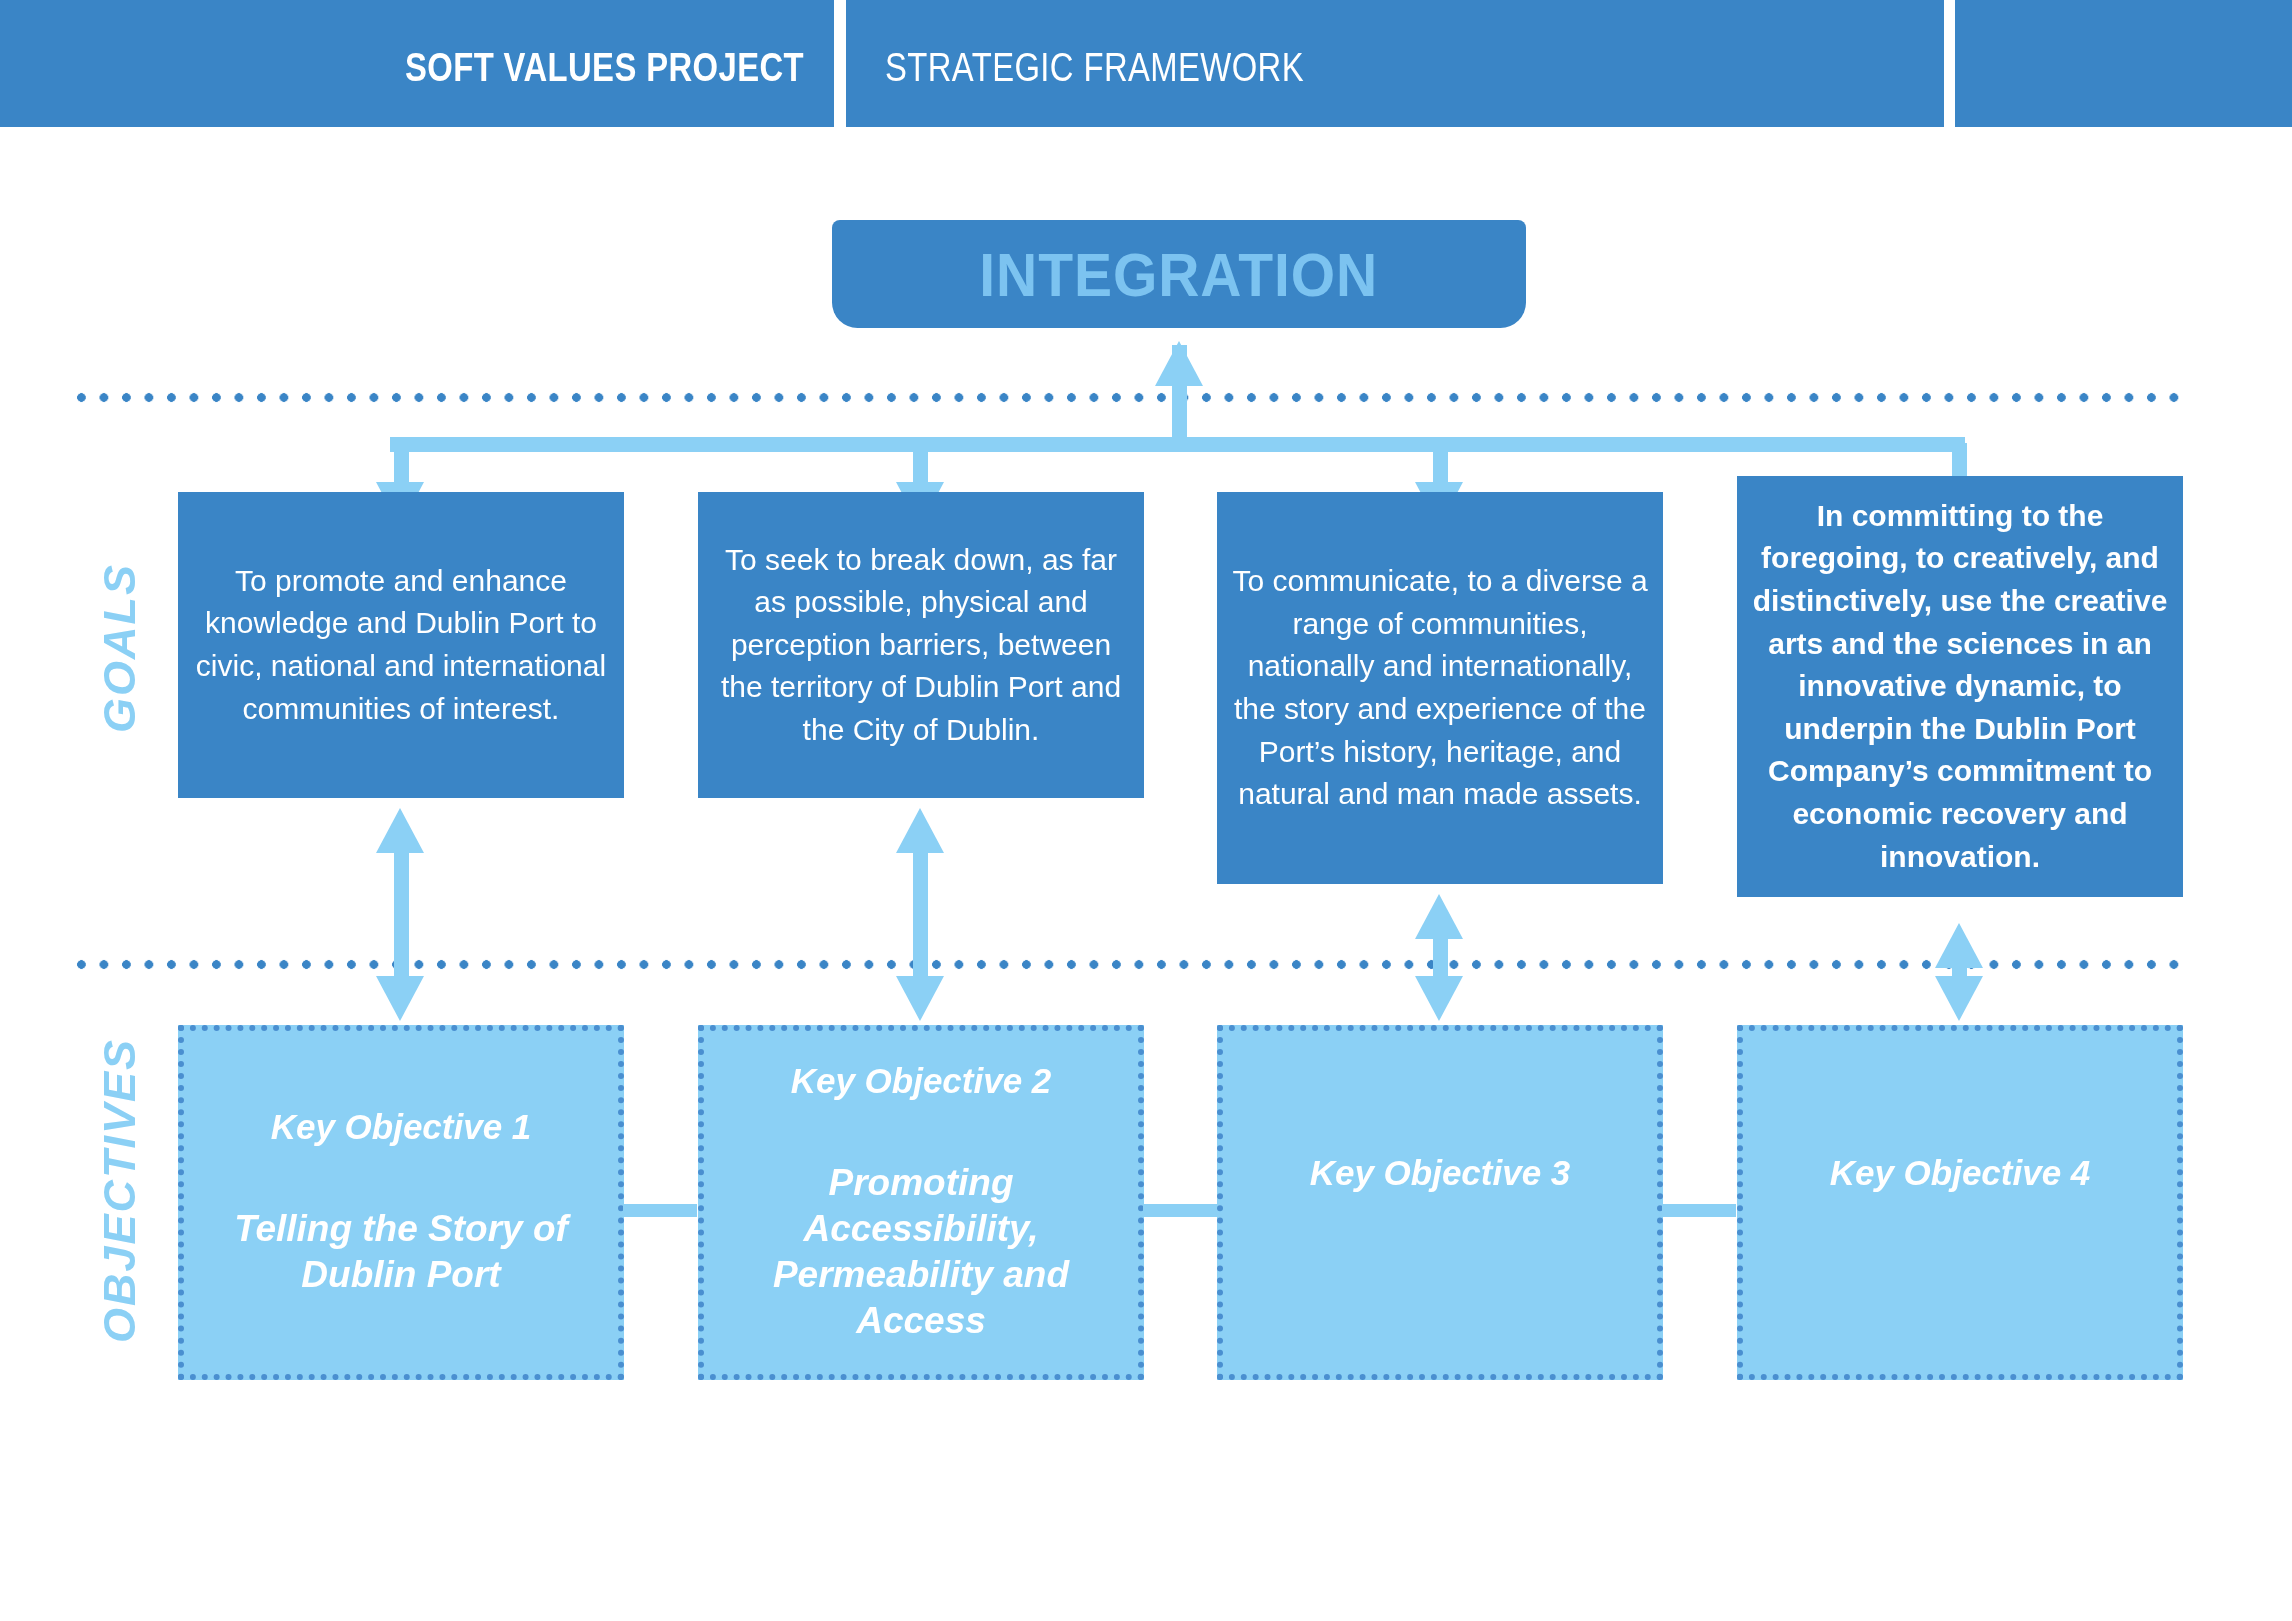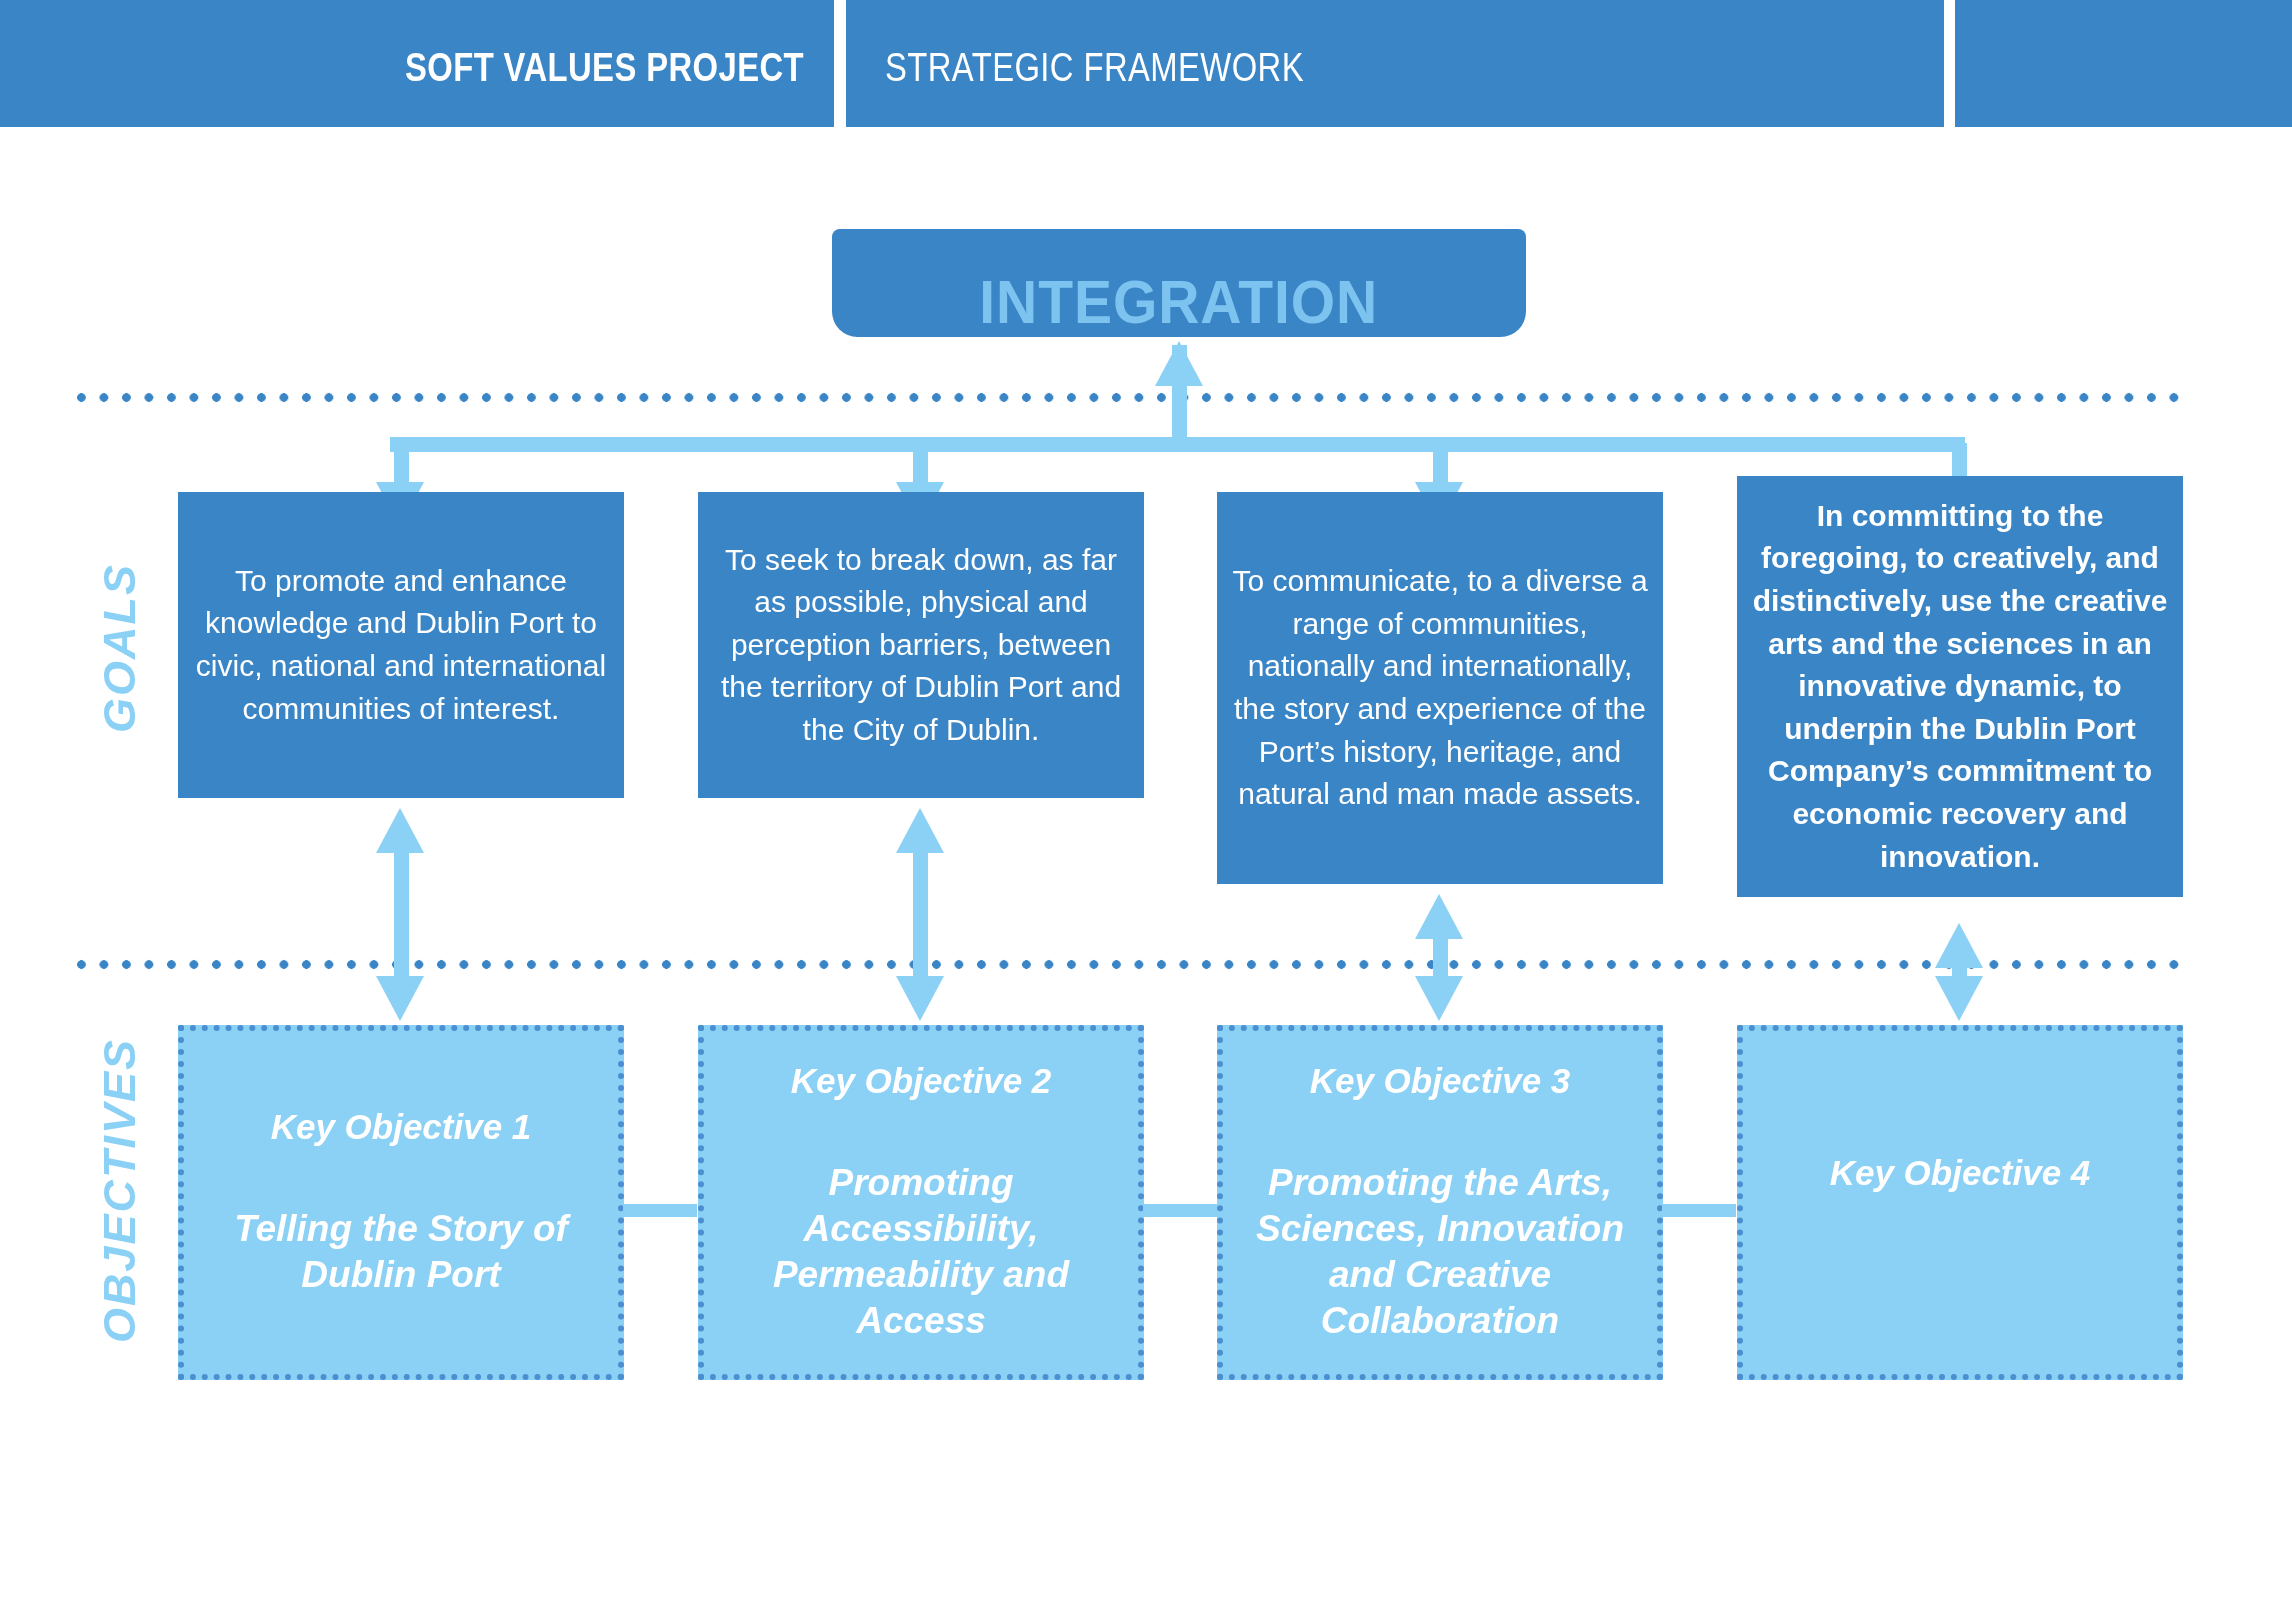--- a/index.html
+++ b/index.html
@@ -47,27 +47,27 @@
   #header-title-strategic {
     left: 885px;
     top: 47px;
     font-weight: 400;
   }
 
   
   #integration-box {
     position: absolute;
     left: 832px;
-    top: 229px;
+    top: 220px;
     width: 694px;
     height: 108px;
     background: #3a85c6;
     border-radius: 7.8px 7.8px 25.5px 25.5px;
     display: flex;
-    align-items: flex-end;
+    align-items: center;
     justify-content: center;
   }
   #integration-label {
     color: #7cc3f0;
     font-size: 62px;
     font-weight: 700;
     letter-spacing: 1px;
     transform: scaleX(0.92);
   }
 
@@ -312,21 +312,20 @@
   <div class="objective-box" id="objective-1">
     <div class="objective-number">Key Objective 1</div>
     <div class="objective-title">Telling the Story of Dublin Port</div>
   </div>
   <div class="objective-box" id="objective-2">
     <div class="objective-number">Key Objective 2</div>
     <div class="objective-title">Promoting Accessibility, Permeability and Access</div>
   </div>
   <div class="objective-box" id="objective-3">
     <div class="objective-number">Key Objective 3</div>
-    <div class="objective-title">Promoting the Arts, Sciences, Innovation and Creative Collaboration</div>
   </div>
   <div class="objective-box" id="objective-4">
     <div class="objective-number">Key Objective 4</div>
   </div>
 
   <div class="obj-link" id="obj-link-1"></div>
   <div class="obj-link" id="obj-link-2"></div>
   <div class="obj-link" id="obj-link-3"></div>
 
   <div class="side-label" id="side-label-goals">GOALS</div>

